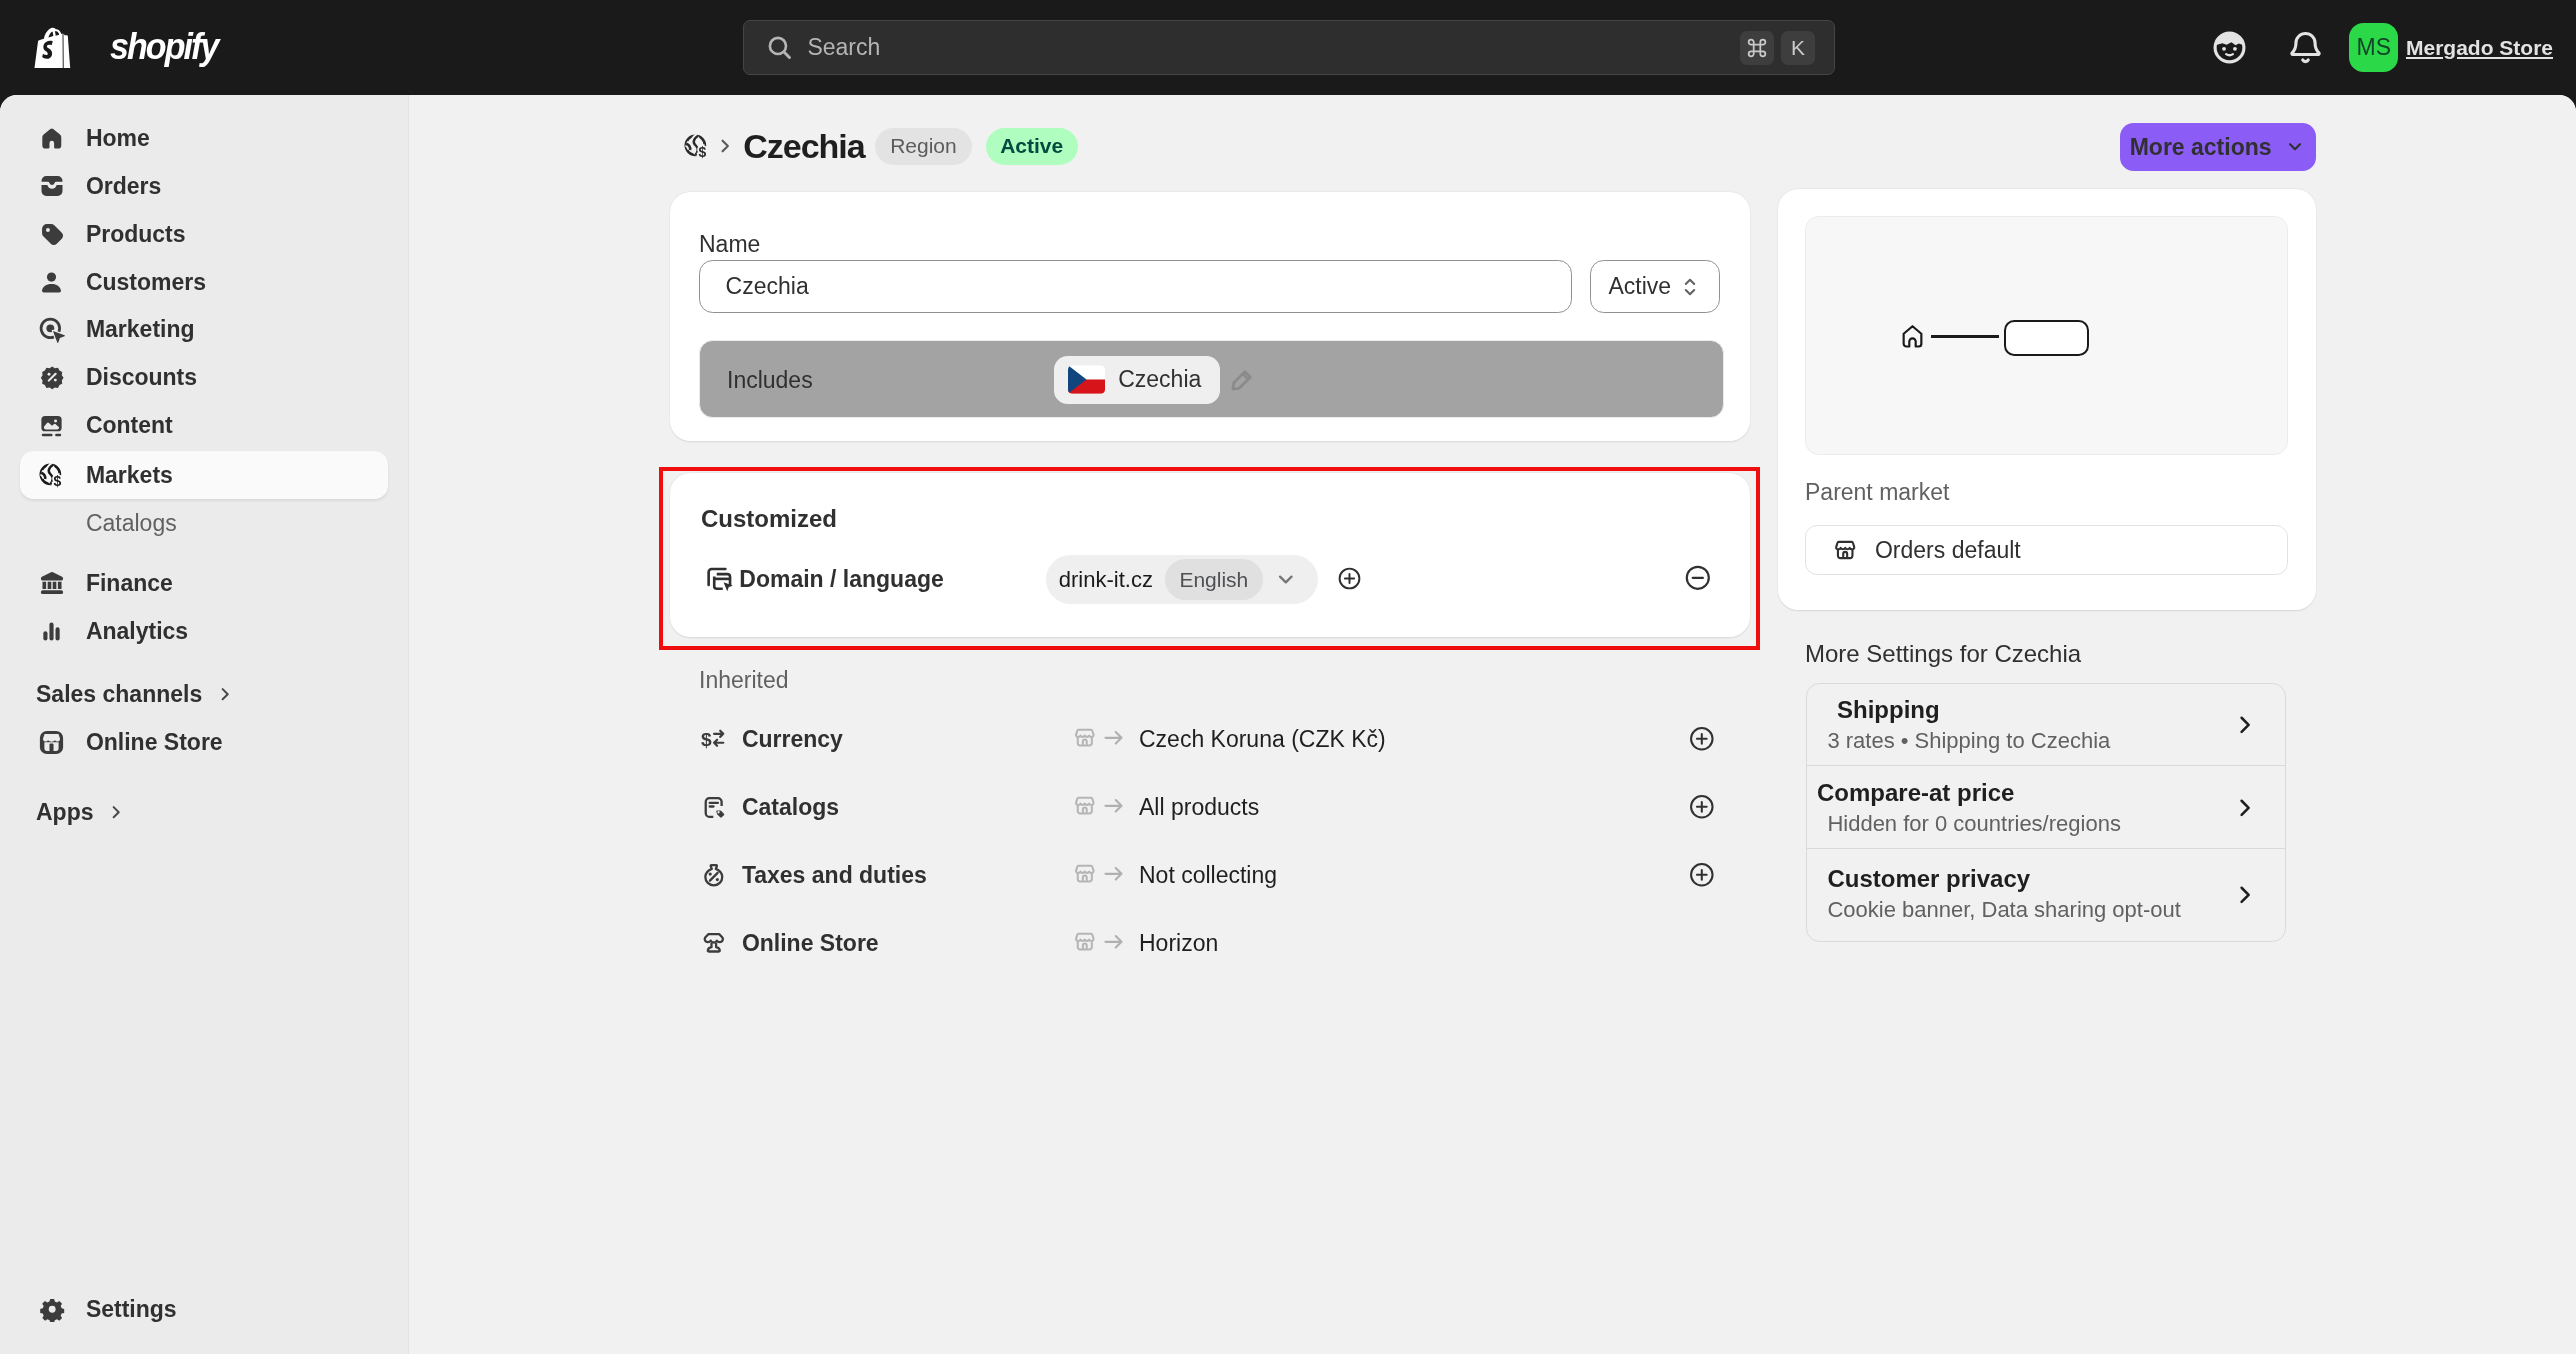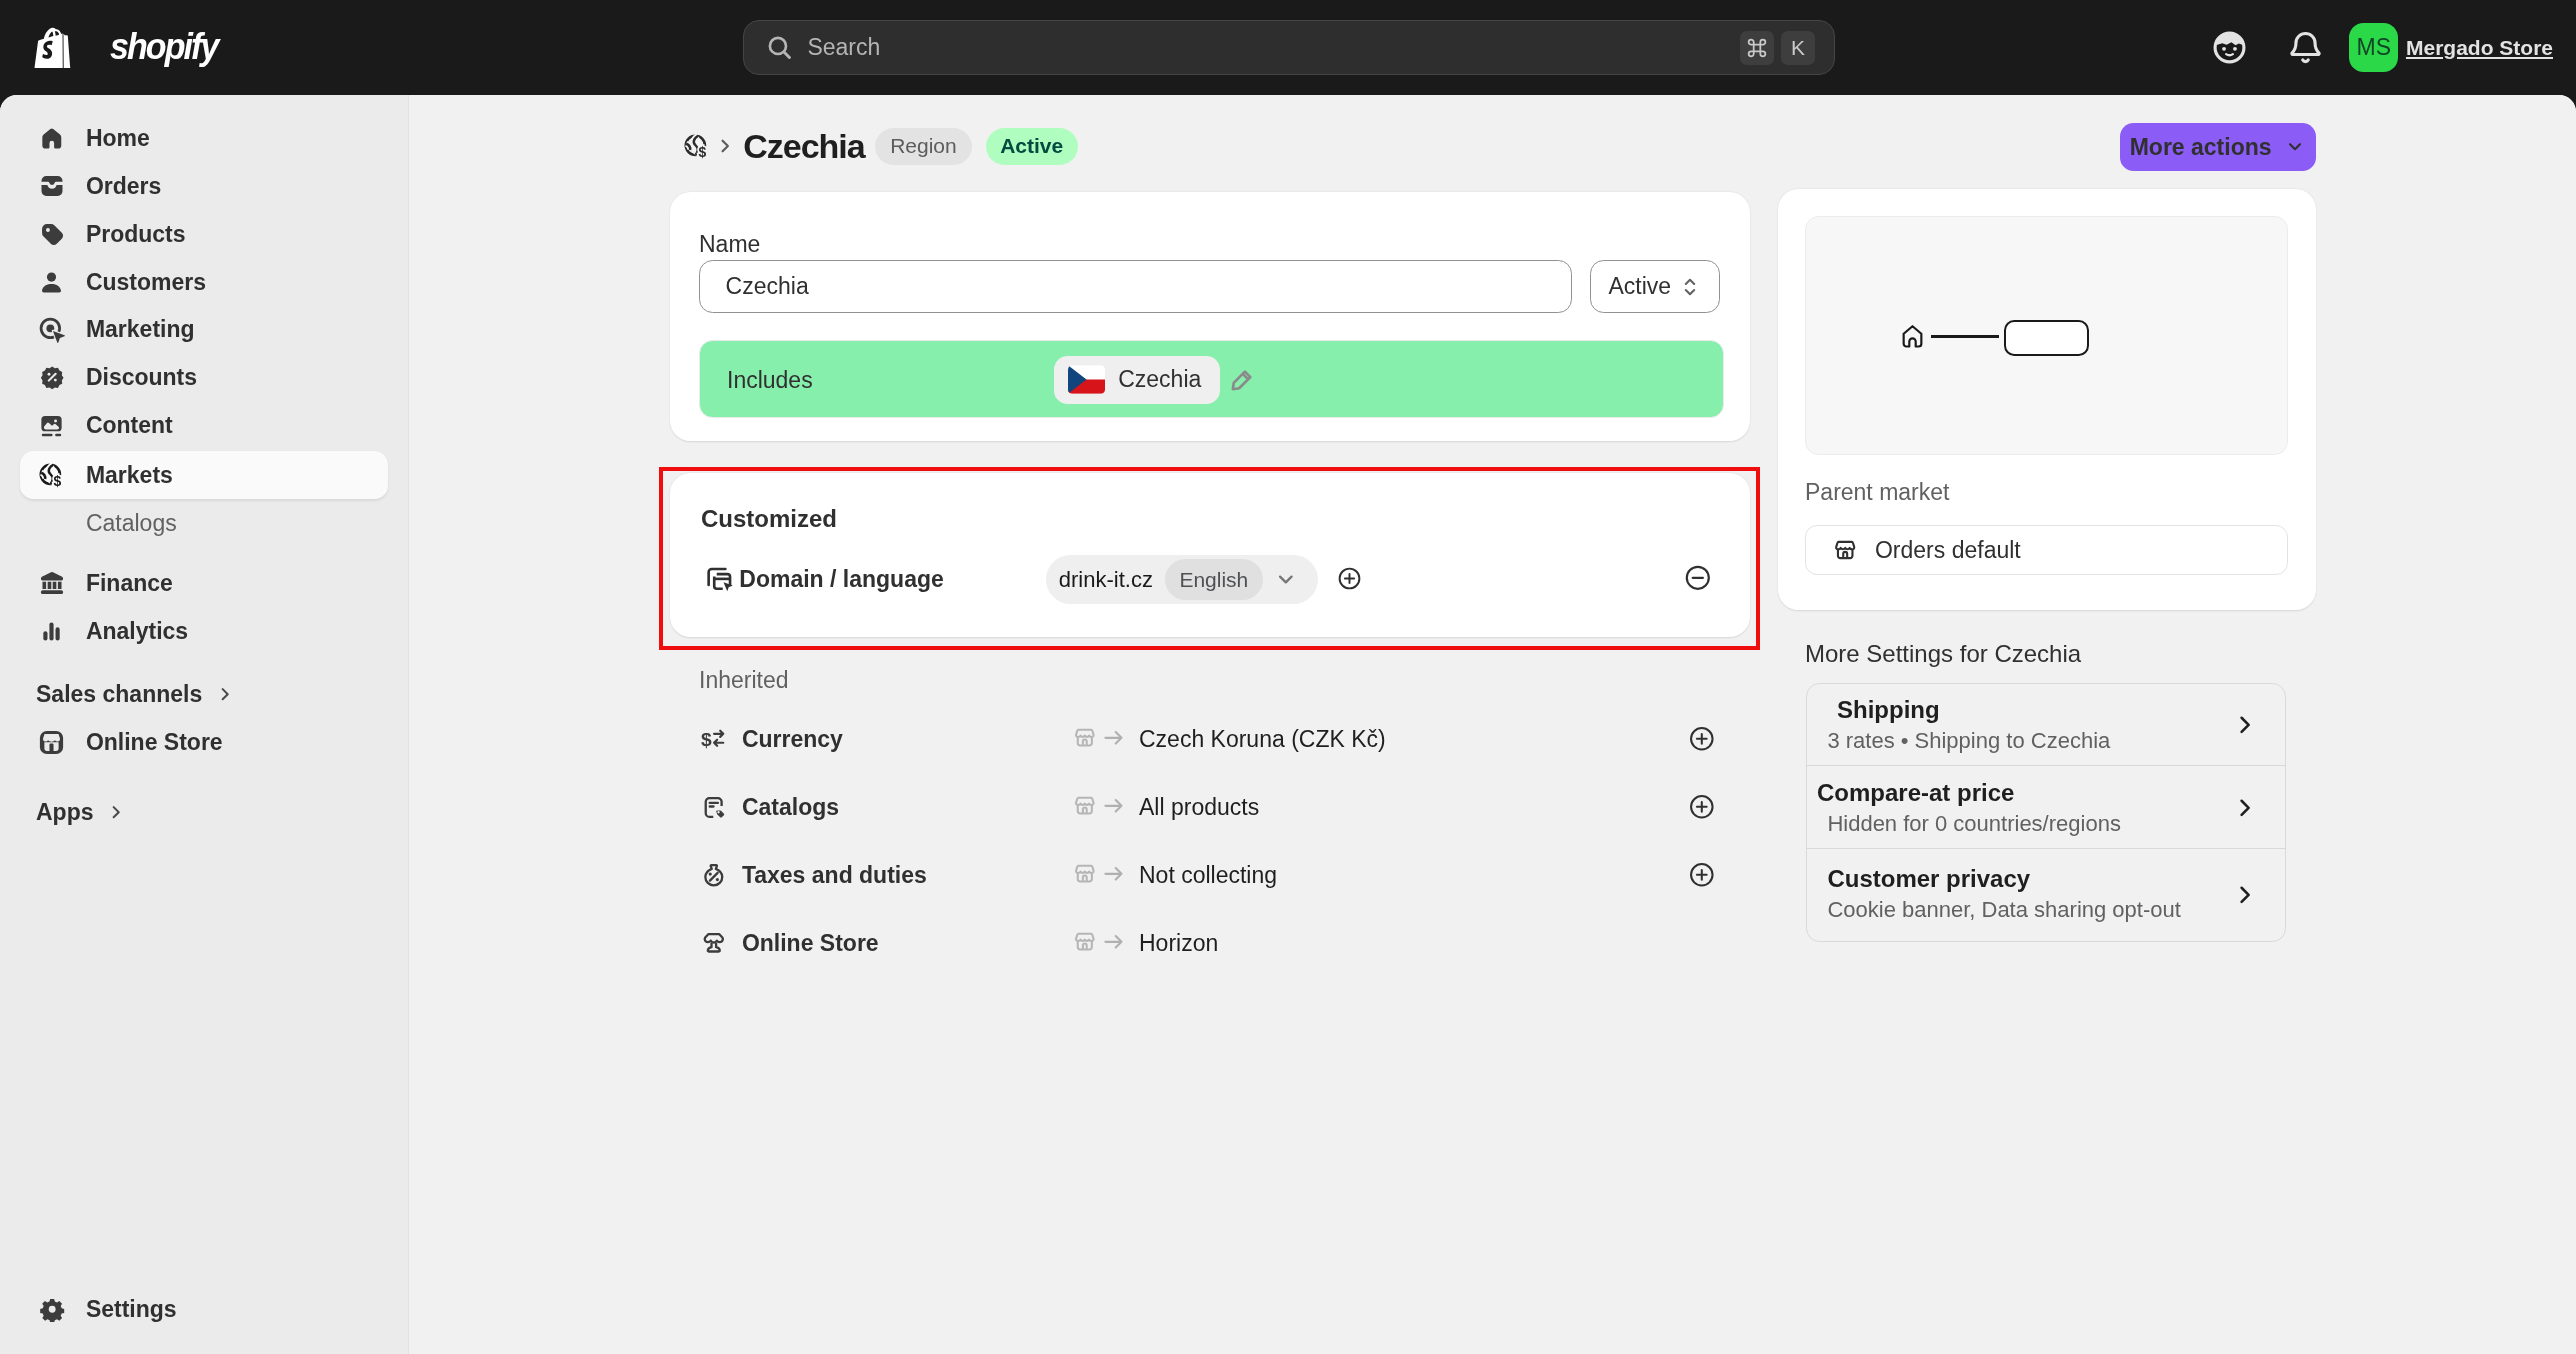--- a/index.html
+++ b/index.html
@@ -3,21 +3,21 @@
 <meta charset="utf-8">
 <style>
 * { margin:0; padding:0; box-sizing:border-box; }
 html,body { width:2576px; height:1354px; background:#1a1a1a; font-family:"Liberation Sans", sans-serif; overflow:hidden; }
 body { will-change:transform; }
 
 
 #topbar { position:absolute; left:0; top:0; width:2576px; height:95px; background:#1a1a1a; }
 #logo { position:absolute; left:34px; top:25px; display:flex; align-items:center;gap:32px; }
 #wordmark { color:#fff; font-size:37px; font-weight:bold; font-style:italic; letter-spacing:-2.1px; margin-left:6.8px; transform:scaleX(.92); transform-origin:left center; }
-#search { position:absolute; left:743px; top:20.4px; width:1092px; height:55px; background:#2e2e2e; border:0.9px solid #454545; border-radius:16px; display:flex; align-items:center;text-align:right; }
+#search { position:absolute; left:743px; top:20.4px; width:1092px; height:55px; background:#2e2e2e; border:0.9px solid #454545; border-radius:7px; display:flex; align-items:center;text-align:right; }
 #search .ph { color:#b5b5b5; font-size:23px; margin-left:12px; }
 .keycap { width:34px; height:34px; background:#3e3e3e; border-radius:6.8px; color:#c9c9c9; display:flex; align-items:center; justify-content:center; font-size:21px; }
 #topright { position:absolute; right:0; top:0; height:95px; display:flex; align-items:center; }
 #msbadge { width:49px; height:49px; border-radius:14.5px; background:#2bd948; color:#104527; font-size:23px; display:flex; align-items:center; justify-content:center; }
 #storename { color:#e3e3e3; font-size:21px; font-weight:bold; margin-left:7.7px; margin-right:23px;text-decoration:underline; }
 
 
 #sheet { position:absolute; left:0; top:95px; width:2576px; height:1299px; background:#f1f1f1; border-radius:17px 17px 0 0; overflow:hidden; }
 #sidebar { position:absolute; left:0; top:0; width:409px; height:1259px; background:#ebebeb; border-right:1.7px solid #e3e3e3; }
 .nav { position:absolute; left:20.4px; width:368px; height:48px; border-radius:13.6px; display:flex; align-items:center; color:#303030; font-size:23px; font-weight:bold; }
@@ -29,21 +29,21 @@
 #content { position:absolute; left:411px; top:0; width:2165px; height:1259px; background:#f1f1f1; }
 .card { position:absolute; background:#fff; border-radius:20.4px; box-shadow:0 0.9px 1.7px rgba(26,26,26,.12); }
 #ptitle { position:absolute; left:271px; top:27px; height:48px; display:flex; align-items:center; }
 #ptitle h1 { font-size:34px; font-weight:bold; color:#1f1f1f; letter-spacing:-1px; }
 .badge { height:37px; border-radius:19px; display:flex; align-items:center; font-size:22px; padding:0 19px; }
 .badge.gray { background:#e3e3e3; color:#5c5c5c; padding:0 15.3px; font-size:21px; }
 .badge.green { background:#affebf; color:#014b40; font-weight:bold; padding:0 14.5px; font-size:21px; }
 #moreactions { position:absolute; left:1709px; top:28px; width:196px; height:48px; background:#8b5cf6; border-radius:13.6px; display:flex; align-items:center; justify-content:center; font-size:23px; font-weight:bold; color:#303030; }
 
 .ffield { position:absolute; background:#fff; border:1.7px solid #919191; border-radius:13.6px; display:flex; align-items:center; font-size:23px; color:#303030; }
-.inset  { position:absolute; background:#86efac; border:1.7px solid #ebebeb; border-radius:13.6px; }
+.inset  { position:absolute; background:#a3a3a3; border:1.7px solid #ebebeb; border-radius:13.6px; }
 
 .rowlabel { font-size:23px; font-weight:bold; color:#303030; }
 
 #redbox { position:absolute; left:248px; top:372px; width:1101px; height:183px; border:4.3px solid #f00d0d; }
 
 .irow { position:absolute; left:259px; width:1080px; height:68px; display:flex; align-items:center; }
 </style>
 </head>
 <body>
 

